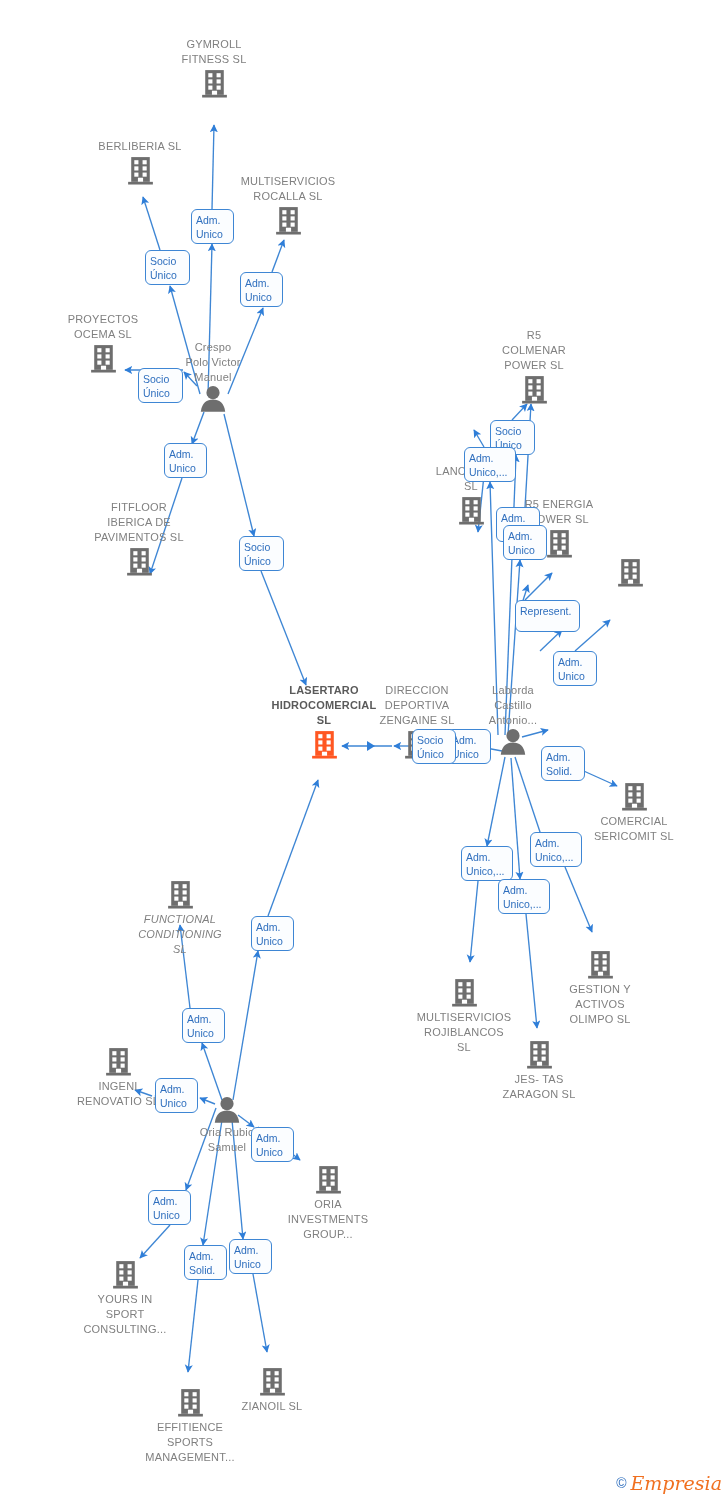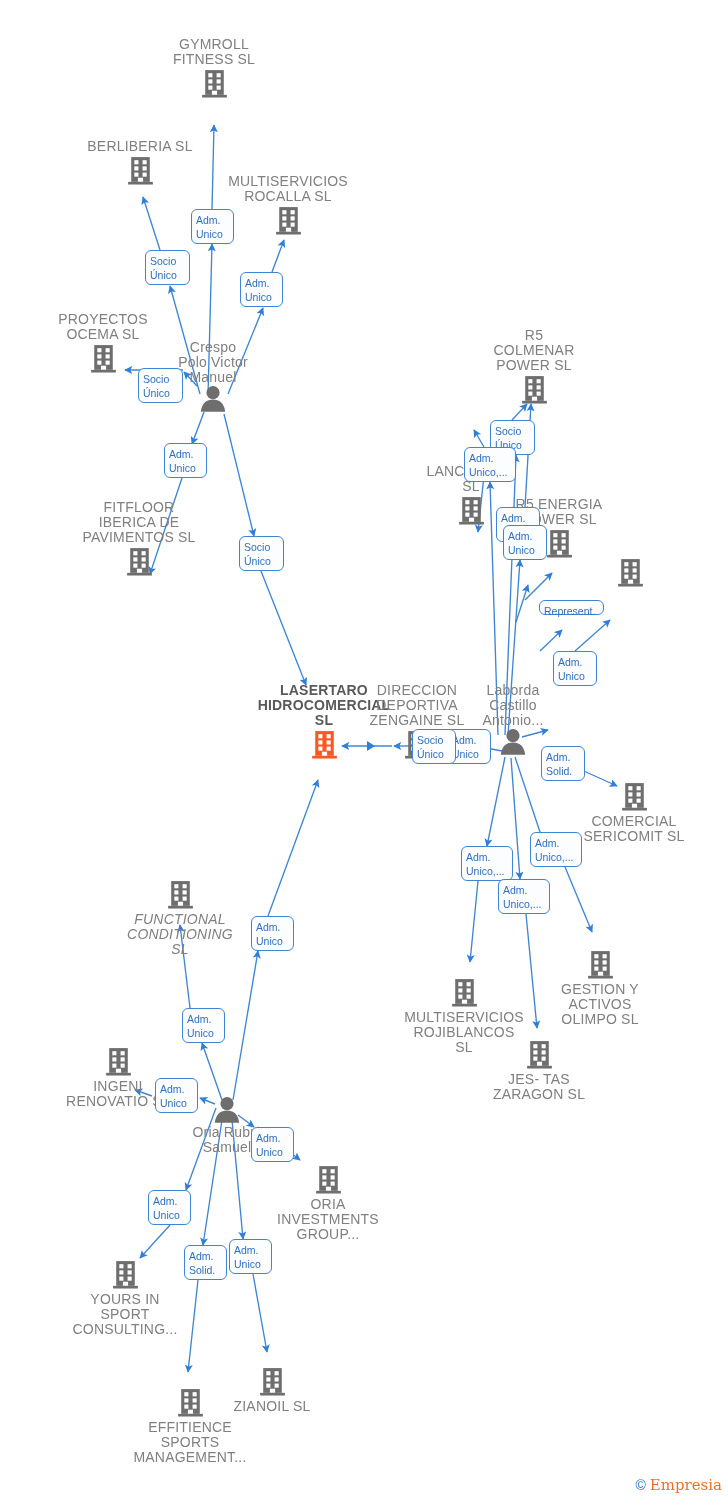--- a/index.html
+++ b/index.html
@@ -25,21 +25,21 @@
   
   .node{
     position:absolute;
     width:150px;
     margin-left:-75px;         
     text-align:center;
     line-height:15px;
   }
   .node .label{
     display:block;
-    font-size:14px;
+    font-size:11px;
     color:#808080;
     letter-spacing:.2px;
     white-space:pre-line;
   }
   .node.focus .label{
     color:#5a5a5a;
     font-weight:bold;
   }
   .node .glyph{
     display:block;
@@ -70,21 +70,22 @@
     bottom:6px;
     display:flex;
     align-items:center;
     gap:4px;
     font-size:15px;
   }
   .wm .c{color:#2f6fbe;font-size:14px;}
   .wm .e{
     color:#f07020;
     font-family:"DejaVu Serif","Liberation Serif",serif;
-    font-size:15px;
+    font-style:italic;
+    font-size:19px;
   }
 </style>
 </head>
 <body>
 
 <div id="canvas">
 
   <svg id="edges" viewBox="0 0 728 1500" xmlns="http://www.w3.org/2000/svg">
     <defs>
       <marker id="ah" markerWidth="7" markerHeight="7" refX="5.4" refY="3" orient="auto" markerUnits="strokeWidth">
@@ -510,21 +511,21 @@
 Unico</div>
       <div class="chip" style="left: 239px; top: 536px; width: 45px; height: 35px;">Socio
 Único</div>
       <div class="chip" style="left: 490px; top: 420px; width: 45px; height: 35px;">Socio
 Único</div>
       <div class="chip" style="left: 496px; top: 507px; width: 44px; height: 35px;">Adm.</div>
       <div class="chip" style="left: 503px; top: 525px; width: 44px; height: 35px;">Adm.
 Unico</div>
       <div class="chip" style="left: 464px; top: 447px; width: 52px; height: 35px;">Adm.
 Unico,...</div>
-      <div class="chip" style="left: 539px; top: 600px; width: 65px; height: 15px;">Represent.</div>
+      <div class="chip" style="left: 515px; top: 600px; width: 65px; height: 32px;">Represent.</div>
       <div class="chip" style="left: 553px; top: 651px; width: 44px; height: 35px;">Adm.
 Unico</div>
       <div class="chip" style="left: 541px; top: 746px; width: 44px; height: 35px;">Adm.
 Solid.</div>
       <div class="chip" style="left: 461px; top: 846px; width: 52px; height: 35px;">Adm.
 Unico,...</div>
       <div class="chip" style="left: 530px; top: 832px; width: 52px; height: 35px;">Adm.
 Unico,...</div>
       <div class="chip" style="left: 498px; top: 879px; width: 52px; height: 35px;">Adm.
 Unico,...</div>

